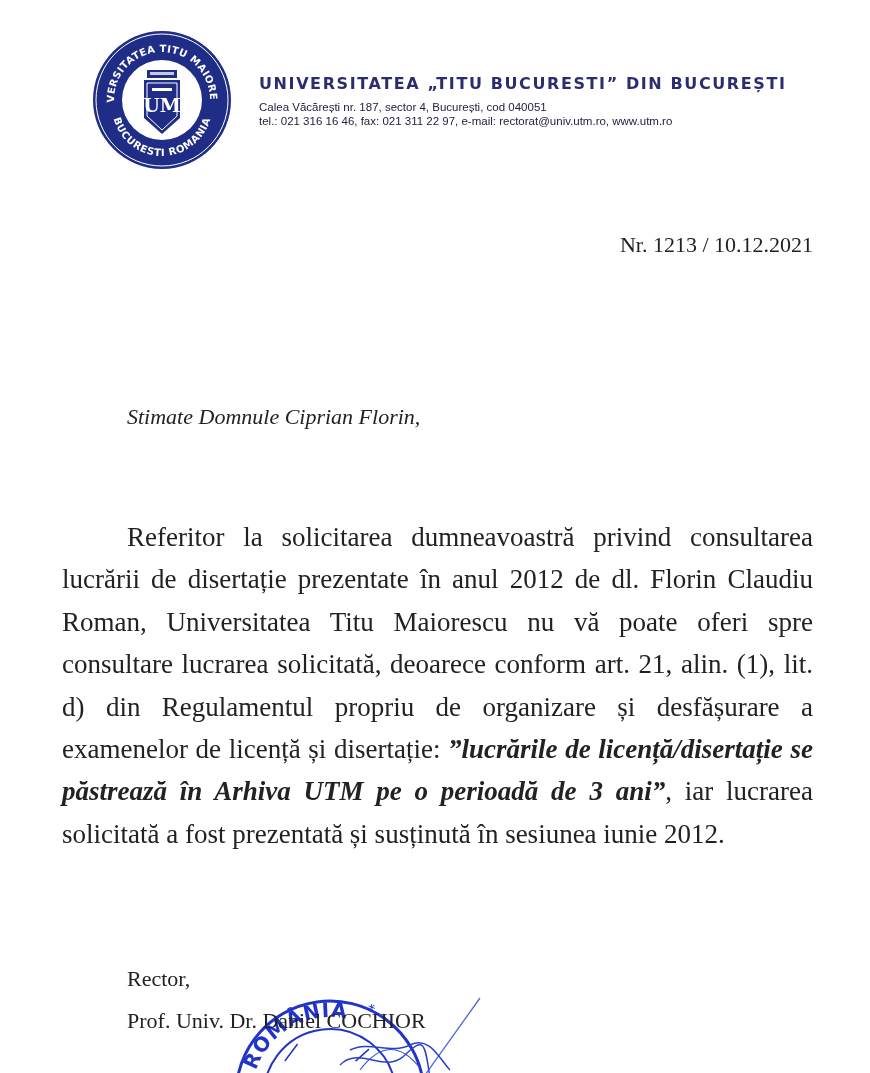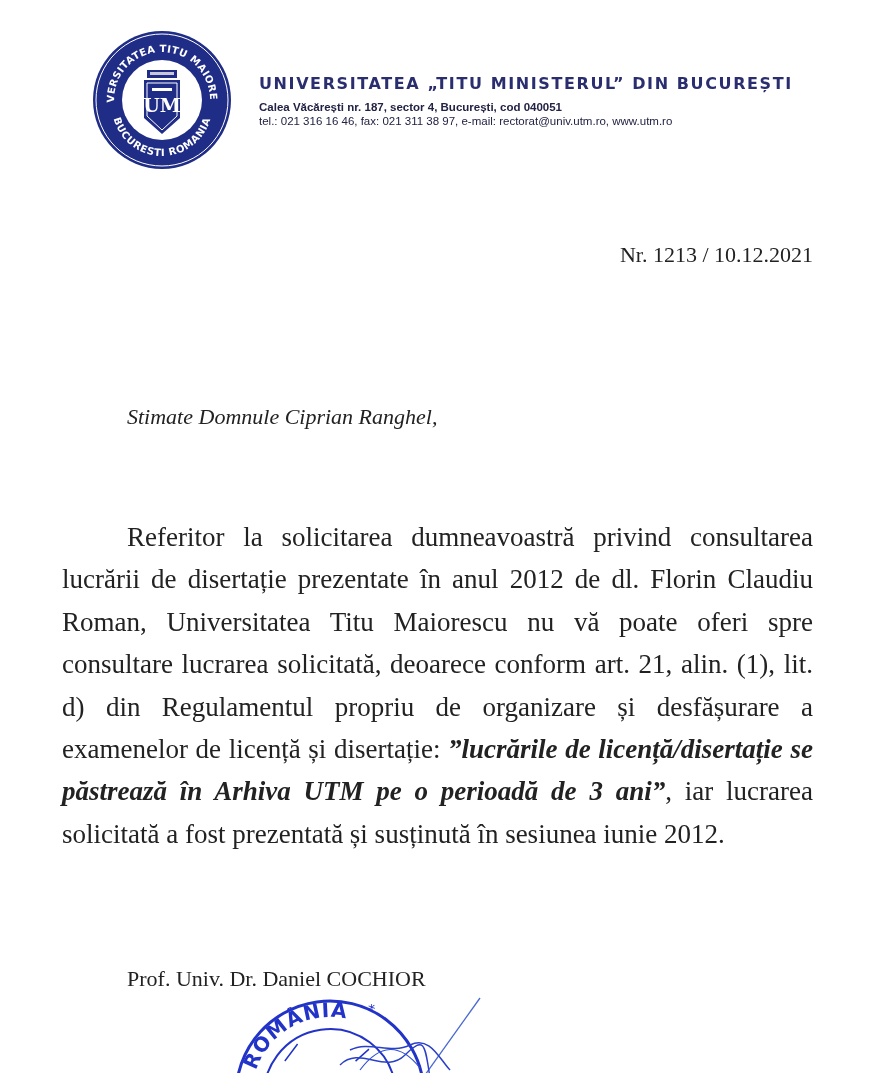--- a/index.html
+++ b/index.html
@@ -46,25 +46,25 @@
       line-height: 20px;
       white-space: nowrap;
     }
     .lh-address, .lh-contact {
       font-family: "Liberation Sans", sans-serif;
       font-size: 11.5px;
       color: #222244;
       line-height: 14px;
       white-space: nowrap;
     }
-    .lh-address { margin-top: 6px; font-weight: bold; }
+    .lh-address { margin-top: 6px; }
     .reg-number {
       position: absolute;
       right: 57px;
-      top: 242px;
+      top: 232px;
       font-size: 22px;
       color: #222;
       white-space: nowrap;
     }
     .salutation {
       position: absolute;
       left: 127px;
       top: 404px;
       font-size: 22px;
       font-style: italic;
@@ -135,28 +135,28 @@
     <rect x="55" y="40" width="30" height="8" fill="#1f2d86"></rect>
     <rect x="58" y="42" width="24" height="3" fill="#c8c8d8"></rect>
     <path d="M 52 50 L 88 50 L 88 88 L 70 104 L 52 88 Z" fill="#1f2d86"></path>
     <path d="M 55 53 L 85 53 L 85 86 L 70 100 L 55 86 Z" fill="none" stroke="#ffffff" stroke-width="1"></path>
     <text x="70" y="82" text-anchor="middle" font-family="DejaVu Serif, serif" font-size="19" font-weight="bold" fill="#ffffff">UM</text>
     <rect x="60" y="58" width="20" height="3" fill="#ffffff"></rect>
   </svg>
 </div>
 
 <div class="letterhead">
-  <div class="lh-university">UNIVERSITATEA „TITU MINISTERUL” DIN BUCUREȘTI</div>
+  <div class="lh-university">UNIVERSITATEA „TITU BUCURESTI” DIN BUCUREȘTI</div>
   <div class="lh-address">Calea Văcărești nr. 187, sector 4, București, cod 040051</div>
-  <div class="lh-contact">tel.: 021 316 16 46, fax: 021 311 38 97, e-mail: rectorat@univ.utm.ro, www.utm.ro</div>
+  <div class="lh-contact">tel.: 021 316 16 46, fax: 021 311 22 97, e-mail: rectorat@univ.utm.ro, www.utm.ro</div>
 </div>
 
 <div class="reg-number">Nr. 1213 / 10.12.2021</div>
 
-<div class="salutation">Stimate Domnule Ciprian Ranghel,</div>
+<div class="salutation">Stimate Domnule Ciprian Florin,</div>
 
 <p class="body-text"><span>Referitor la solicitarea dumneavoastră privind consultarea lucrării de disertație prezentate în anul 2012 de dl. Florin Claudiu Roman, Universitatea Titu Maiorescu nu vă poate oferi spre consultare lucrarea solicitată, deoarece conform art. 21, alin. (1), lit. d) din Regulamentul propriu de organizare și desfășurare a examenelor de licență și disertație: </span><span class="quote">”lucrările de licență/disertație se păstrează în Arhiva UTM pe o perioadă de 3 ani”</span><span>, iar lucrarea solicitată a fost prezentată și susținută în sesiunea iunie 2012.</span></p>
 
 <div class="stamp">
   <svg width="200" height="200" viewBox="0 0 200 200">
     <defs>
       <path id="stampTop" d="M 22 100 A 78 78 0 0 1 178 100"></path>
       <path id="stampInner" d="M 48 100 A 52 52 0 0 1 152 100"></path>
     </defs>
     <g transform="rotate(-8 100 100)">
@@ -177,14 +177,15 @@
 <div class="signature">
   <svg width="170" height="90" viewBox="0 0 170 90">
     <path d="M 150 8 L 95 85" stroke="#4a6ad0" stroke-width="1.3" fill="none"></path>
     <path d="M 20 60 C 40 50, 60 65, 80 55 S 110 70, 120 80" stroke="#2a40c8" stroke-width="1.5" fill="none"></path>
     <path d="M 10 75 C 30 55, 55 85, 75 65 S 95 55, 100 88" stroke="#2a40c8" stroke-width="1.4" fill="none"></path>
     <path d="M 30 80 Q 60 40 90 78" stroke="#3050d0" stroke-width="1.2" fill="none"></path>
   </svg>
 </div>
 
 <div class="closing">
+  <div>Rector,</div>
   <div>Prof. Univ. Dr. Daniel COCHIOR</div>
 </div>
 
 </body></html>

